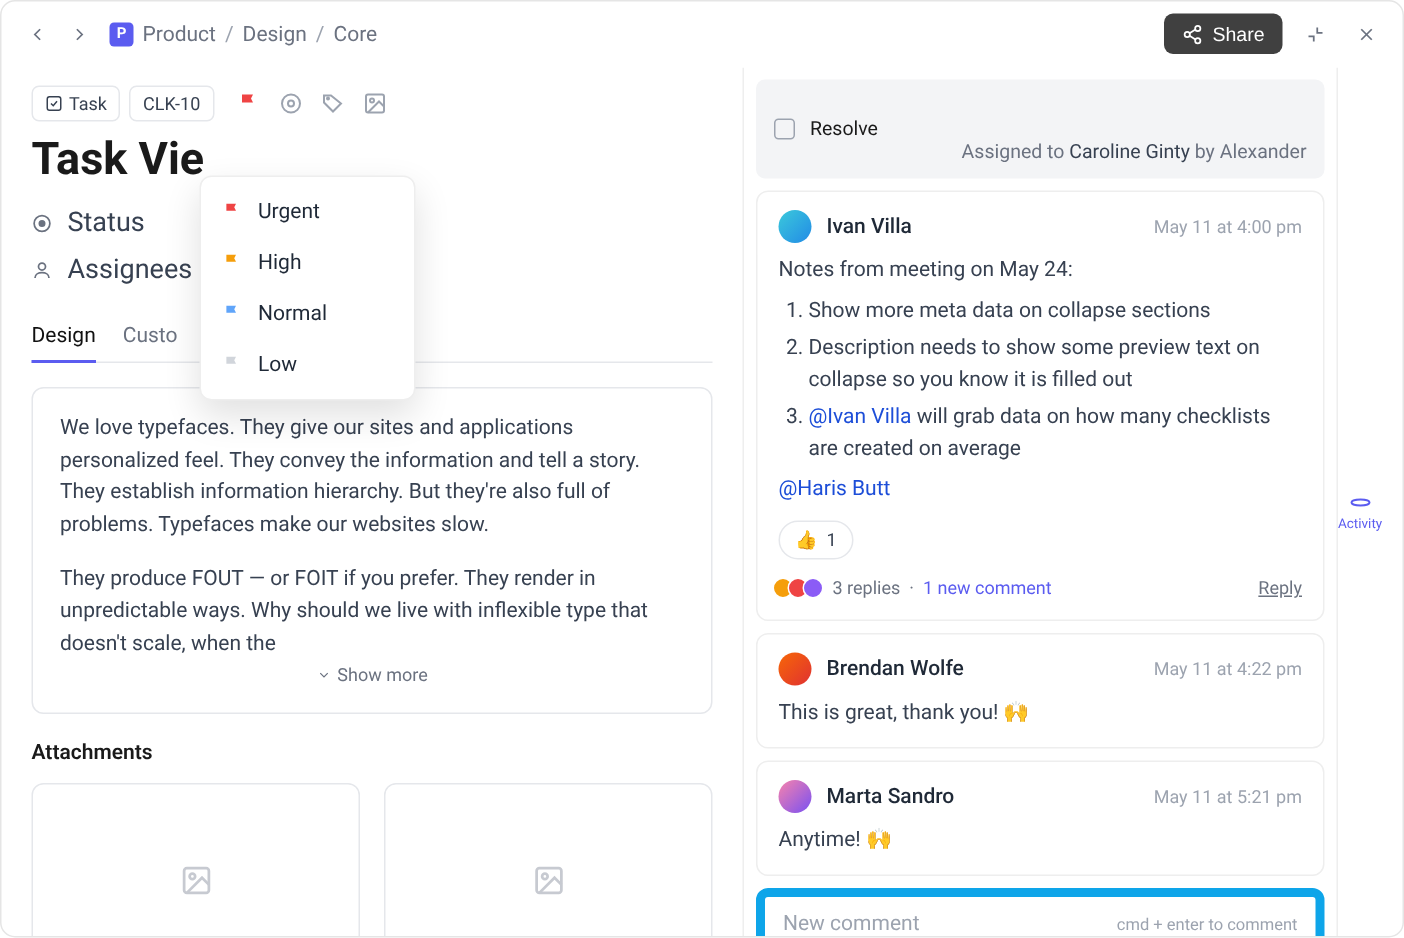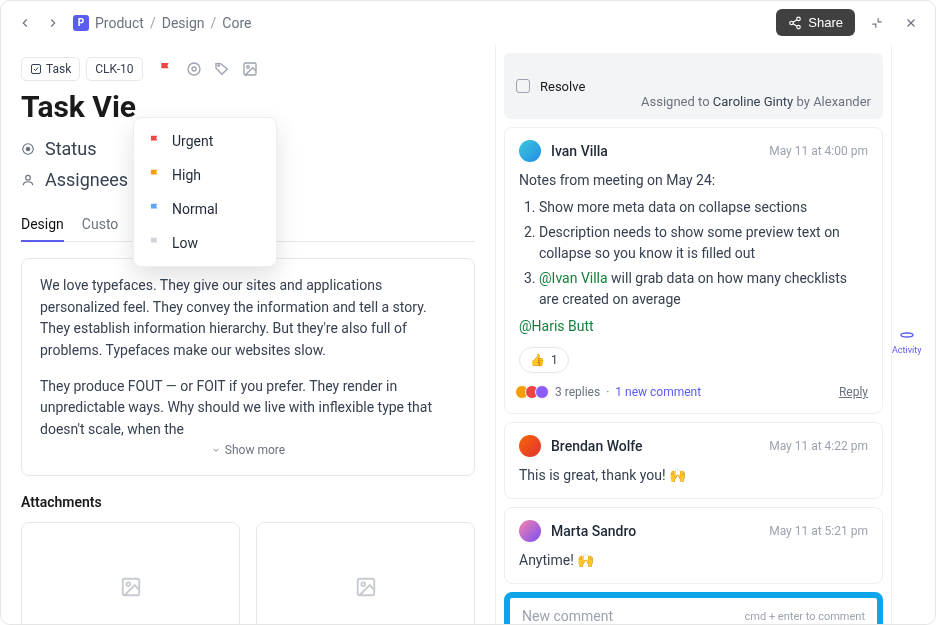--- a/index.html
+++ b/index.html
@@ -62,21 +62,21 @@
 .chead { display: flex; align-items: center; gap: 10px; margin-bottom: 8px; }
 .avatar { width: 22px; height: 22px; border-radius: 50%; background: #ddd; flex-shrink: 0; display: flex; align-items: center; justify-content: center; font-size: 10px; color: #fff; font-weight: 600; }
 .av1 { background: linear-gradient(135deg,#3bc9db,#228be6); }
 .av2 { background: linear-gradient(135deg,#f76707,#e03131); }
 .av3 { background: linear-gradient(135deg,#f783ac,#7950f2); }
 .cname { font-weight: 500; color: #1f2937; font-size: 14px; }
 .cdate { margin-left: auto; color: #9ca3af; font-size: 12px; }
 .cbody { color: #374151; font-size: 14px; line-height: 1.5; }
 .cbody ol { padding-left: 20px; margin: 6px 0; }
 .cbody li { margin-bottom: 4px; }
-.mention { color: #15803d; cursor: pointer; }
+.mention { color: #1d4ed8; cursor: pointer; }
 .react { display: inline-flex; align-items: center; gap: 6px; border: 1px solid #e5e7eb; border-radius: 14px; padding: 3px 10px; font-size: 12px; margin-top: 10px; cursor: pointer; }
 .replies { display: flex; align-items: center; gap: 6px; margin-top: 10px; font-size: 12px; color: #6b7280; }
 .replies .mini-av { display: flex; }
 .mini-av span { width: 14px; height: 14px; border-radius: 50%; margin-left: -4px; border: 1px solid #fff; }
 .mini1 { background: #f59e0b; } .mini2 { background: #ef4444; } .mini3 { background: #8b5cf6; }
 .replies .new { color: #5b5cf0; }
 .replies .reply-link { margin-left: auto; cursor: pointer; text-decoration: underline; }
 .new-comment { margin-top: auto; border: 6px solid #0ea5e9; border-radius: 8px; padding: 10px 12px; display: flex; align-items: center; color: #9ca3af; }
 .new-comment .hint { margin-left: auto; font-size: 11px; }
 svg { display: block; }

